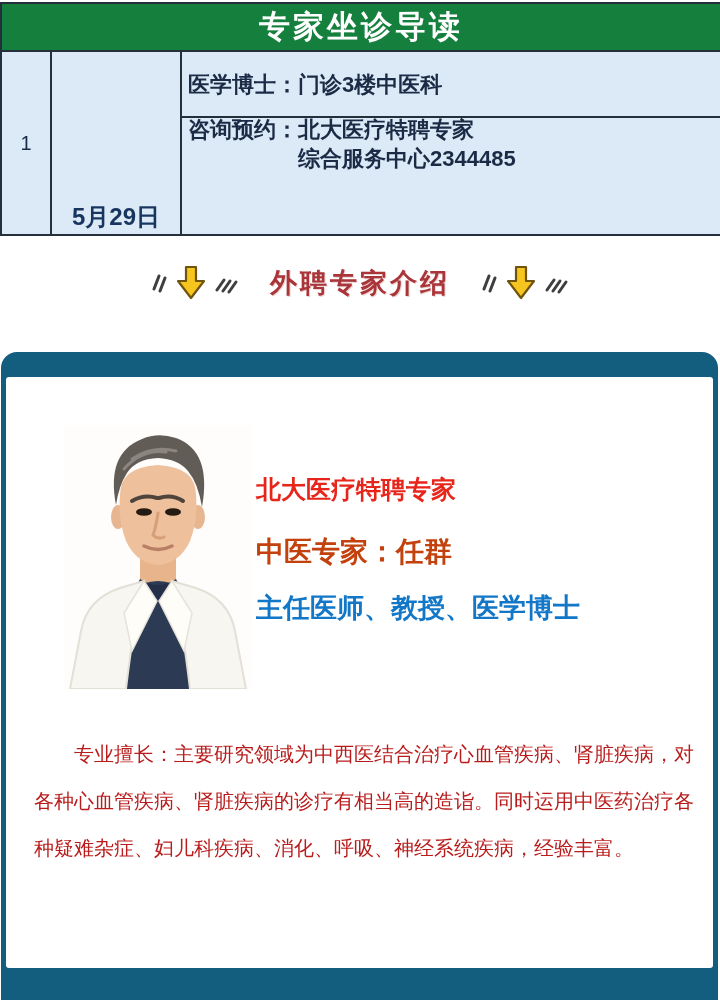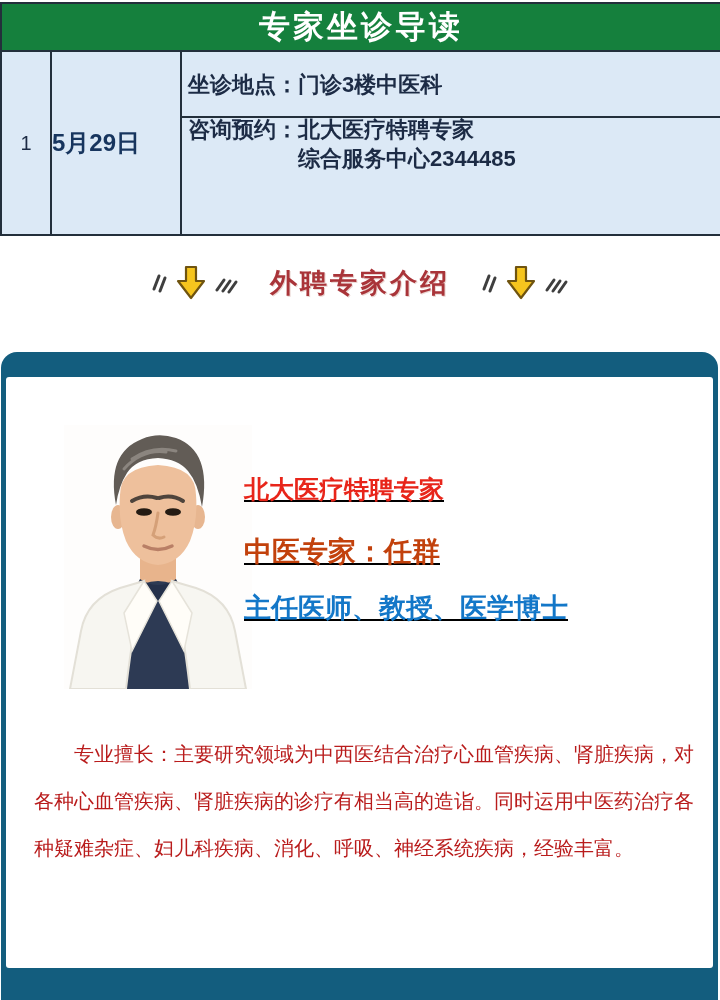--- a/index.html
+++ b/index.html
@@ -22,21 +22,21 @@
     display:grid;grid-template-columns:50px 130px 1fr;
     grid-template-rows:66px 52px 64px;background:#DCE9F6;
   }
   .cell-no{
     grid-row:1/4;grid-column:1;border-right:2px solid #232f3b;
     display:flex;align-items:center;justify-content:center;
     font-size:20px;color:#1c2b45;
   }
   .cell-date{
     grid-row:1/4;grid-column:2;border-right:2px solid #232f3b;
-    display:flex;flex-direction:column;align-items:flex-start;justify-content:center;
+    display:flex;flex-direction:row;align-items:flex-end;justify-content:center;
     font-size:24px;font-weight:bold;color:#17355e;line-height:34px;gap:22px;
   }
   .cell-detail{
     grid-column:3;display:flex;flex-direction:column;justify-content:center;
     padding:2px 6px;box-sizing:border-box;
     font-size:22px;font-weight:bold;color:#1c2b45;line-height:29px;
   }
   .cell-detail.bordered{border-bottom:2px solid #232f3b;}
   .line-red{color:#E03025;}
   .indent2{margin-left:110px;}
@@ -56,41 +56,41 @@
     position:absolute;left:1px;top:352px;width:717px;height:648px;
     background:#135D7E;border-radius:16px 16px 0 0;
   }
   .card-inner{
     position:absolute;left:5px;right:5px;top:25px;bottom:32px;
     background:#ffffff;border-radius:3px;
   }
   .photo{
     position:absolute;left:58px;top:48px;width:188px;height:264px;
   }
-  .card-lines{position:absolute;left:238px;top:96px;text-decoration:underline;}
+  .card-lines{position:absolute;left:250px;top:96px;}
   .cl-red{color:#E8251A;font-size:25px;font-weight:bold;margin:0 0 27px 0;}
   .cl-blue1{color:#c2410c;font-size:28px;font-weight:bold;margin:0 0 19px 0;}
   .cl-blue2{color:#1377C8;font-size:27px;font-weight:bold;margin:0;}
   .bio{
     position:absolute;left:28px;top:354px;width:660px;
     font-size:20px;line-height:47px;color:#b91c1c;
     text-indent:2em;text-align:justify;
   }
 </style>
 </head>
 <body>
 
 <div class="sched">
   <div class="sched-header">专家坐诊导读</div>
   <div class="sched-body">
     <div class="cell-no">1</div>
     <div class="cell-date">
       <span>5月29日</span>
     </div>
-    <div class="cell-detail bordered">坐诊地点：门诊3楼中医科</div>
+    <div class="cell-detail bordered">医学博士：门诊3楼中医科</div>
     <div class="cell-detail">
       <span>咨询预约：北大医疗特聘专家</span>
       <span class="indent2">综合服务中心2344485</span>
     </div>
   </div>
 </div>
 
 <div class="intro">
   <span class="decor">
     <svg width="18" height="24" viewBox="0 0 18 24">

